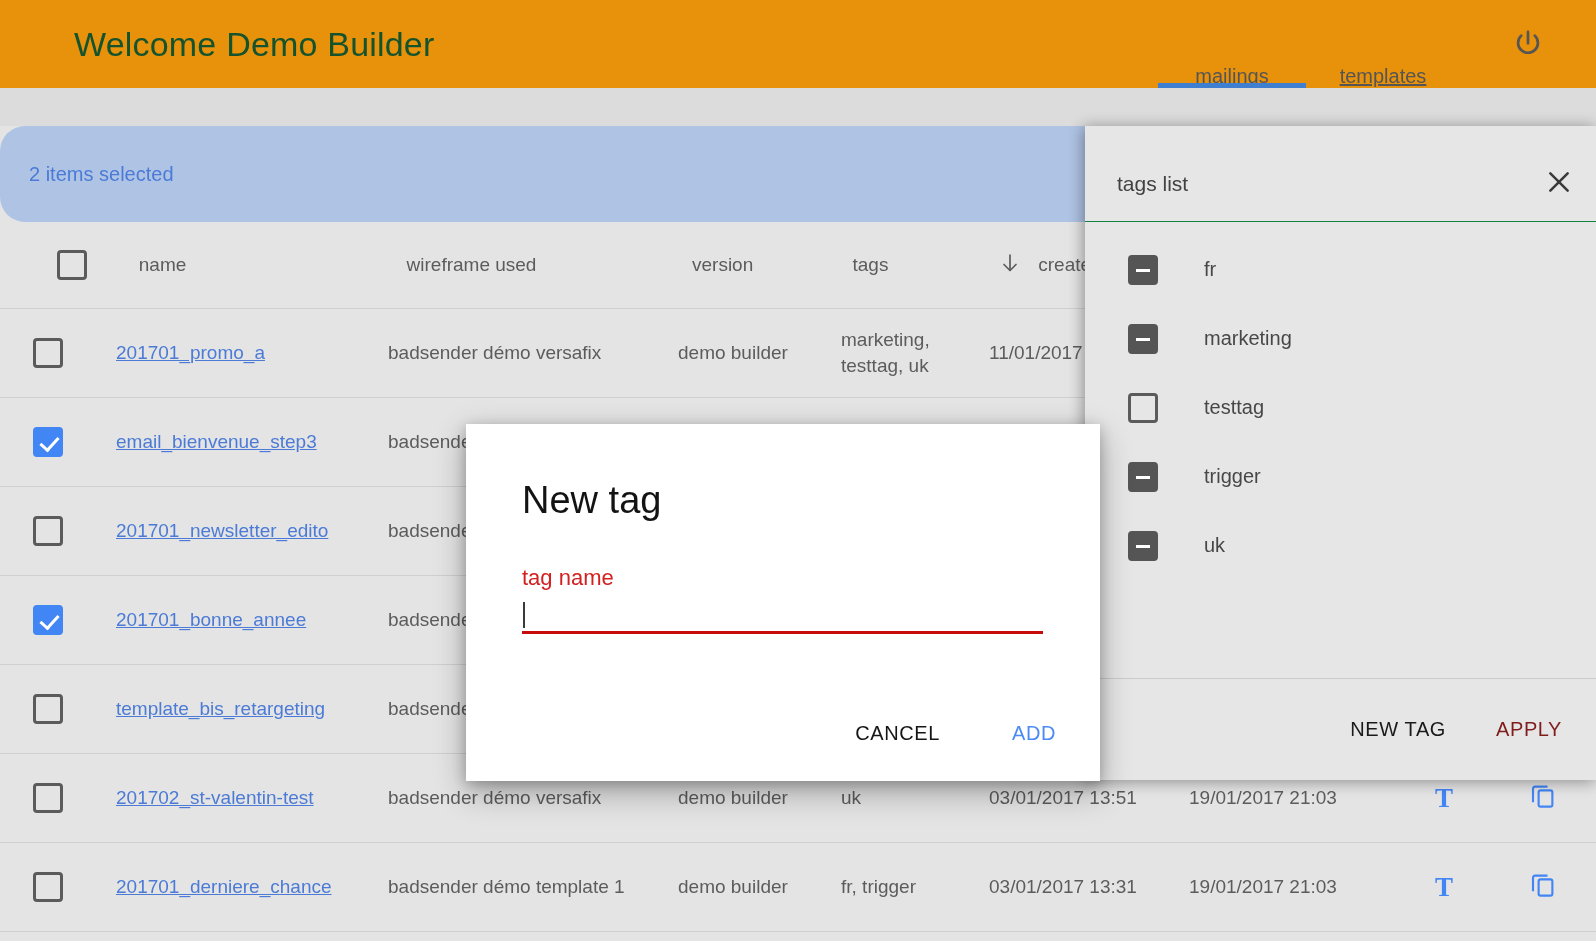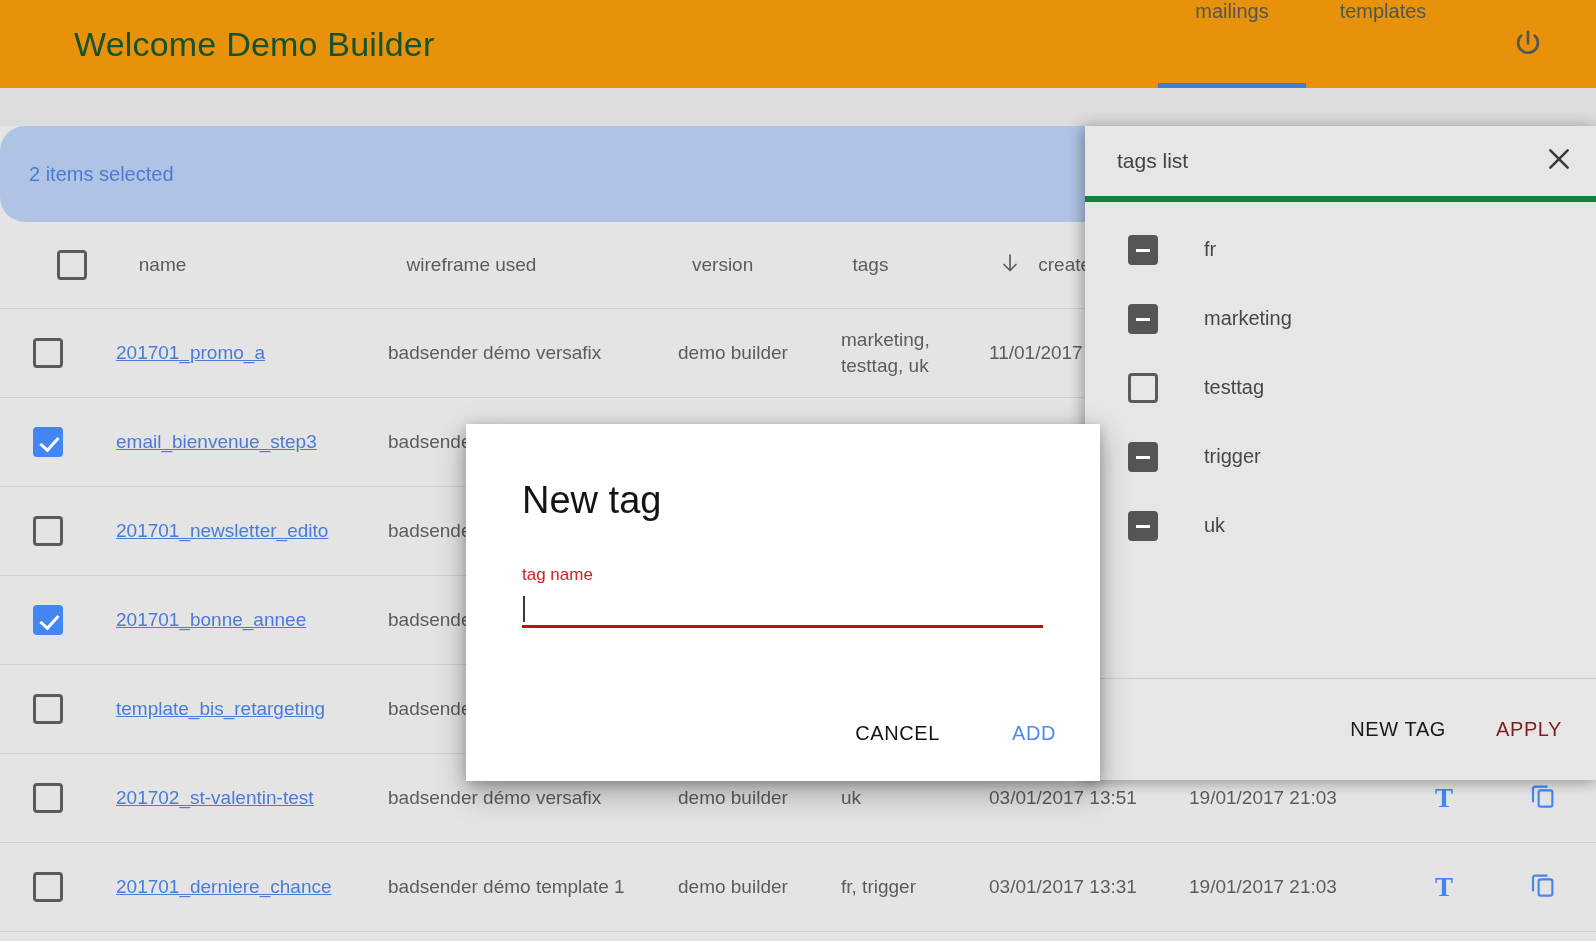--- a/index.html
+++ b/index.html
@@ -23,21 +23,21 @@
     white-space: nowrap;
   }
   .topnav {
     position: absolute; right: 0; top: 0; height: 88px;
     display: flex; align-items: center;
   }
   .navitem {
     position: relative;
     font-size: 20px; color: #555; cursor: pointer;
     padding: 0 0 0 0; white-space: nowrap;
-    height: 88px; display: flex; align-items: flex-start;
+    height: 88px; display: flex; align-items: flex-end; text-decoration: underline;
   }
   .navitem.mailings   { width: 148px; justify-content: center; }
   .navitem.templates  { width: 154px; justify-content: center; }
   .navitem.fr         { width: 205px; justify-content: center; }
   .navitem .underline {
     position: absolute; left: 0; bottom: 0; width: 100%; height: 5px;
     background: #3F7FD2;
   }
   .powerbtn {
     width: 136px; height: 88px;
@@ -118,21 +118,21 @@
   
   .tagspanel {
     position: absolute; left: 1085px; top: 126px; width: 511px; height: 654px;
     background: #E6E6E6;
     box-shadow: -3px 0 14px rgba(0,0,0,.22), 0 4px 14px rgba(0,0,0,.18);
     display: flex; flex-direction: column;
     z-index: 20;
   }
   .tp-head {
     height: 76px; display: flex; align-items: center;
-    padding: 0 0 0 32px; border-bottom: 6px solid #15803d;
+    padding: 0 0 0 32px; border-bottom: 1px solid #15803d; margin-top: 20px;
   }
   .tp-title { font-size: 21px; color: #424242; flex: 1; }
   .tp-close {
     width: 74px; height: 100px; display: flex; align-items: center; justify-content: center;
     cursor: pointer;
   }
   .tp-list { flex: 1; padding-top: 13px; }
   .tp-item {
     display: flex; align-items: center; height: 69px; padding-left: 43px;
     cursor: pointer;
@@ -151,21 +151,21 @@
     position: absolute; left: 466px; top: 424px; width: 634px; height: 357px;
     background: #fff;
     box-shadow: 0 11px 30px rgba(0,0,0,.30), 0 3px 12px rgba(0,0,0,.22);
     z-index: 40;
   }
   .modal-title {
     position: absolute; left: 56px; top: 55px;
     font-size: 38px; color: #131313; font-weight: normal;
   }
   .field { position: absolute; left: 56px; top: 141px; width: 521px; }
-  .field-label { font-size: 17px; color: #D32020; display: block; margin-bottom: 9px; }
+  .field-label { font-size: 22px; color: #D32020; display: block; margin-bottom: 9px; }
   .field-input {
     width: 521px; height: 34px;
     border: none; border-bottom: 3px solid #C50B0B;
     background: transparent; outline: none;
     font-size: 19px; color: #222;
     font-family: "Liberation Sans", sans-serif;
     padding: 0 0 4px 1px;
   }
   .caret {
     position: absolute; left: 1px; top: 2px; width: 2px; height: 26px; background: #3A3A3A;

